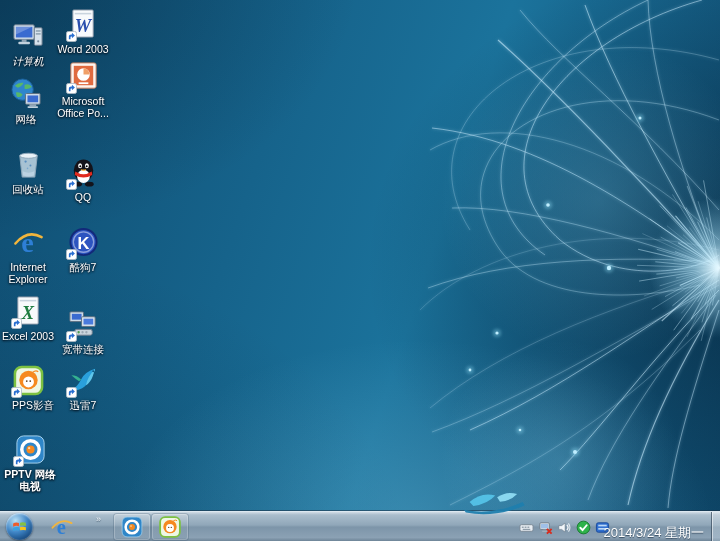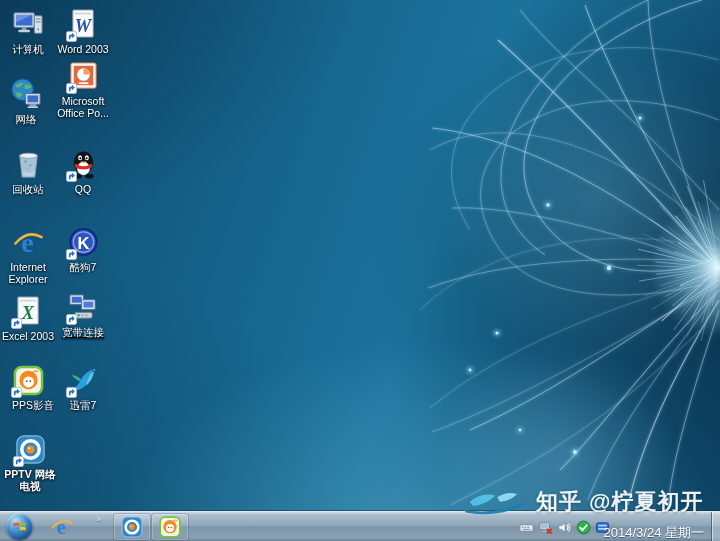--- a/index.html
+++ b/index.html
@@ -202,21 +202,21 @@
         <circle cx="575" cy="452" r="2" fill="#bfeeff"></circle>
         <circle cx="470" cy="370" r="3.9" fill="rgba(150,225,250,.35)" filter="url(#bl)"></circle>
         <circle cx="470" cy="370" r="1.4" fill="#bfeeff"></circle>
         <circle cx="640" cy="118" r="4" fill="rgba(150,225,250,.35)" filter="url(#bl)"></circle>
         <circle cx="640" cy="118" r="1.5" fill="#bfeeff"></circle>
         <circle cx="520" cy="430" r="3.8" fill="rgba(150,225,250,.35)" filter="url(#bl)"></circle>
         <circle cx="520" cy="430" r="1.3" fill="#bfeeff"></circle>
       </g>
   </svg>
   <div id="icons-layer">
-      <div class="di" style="left: 2px; top: 8px;">
+      <div class="di" style="left: 2px; top: 20px; font-style: italic;">
         <div class="di-icon">
           <svg viewBox="0 0 34 34">
             <rect x="2" y="5" width="21" height="15" rx="1.5" fill="#cfdce8" stroke="#6b7c8c"></rect>
             <rect x="4" y="7" width="17" height="11" fill="#3a6bd0"></rect>
             <path d="M4 7 L21 7 L4 15 Z" fill="rgba(255,255,255,.25)"></path>
             <rect x="10" y="20" width="5" height="2.5" fill="#93a6b6"></rect>
             <rect x="6.5" y="22.5" width="12" height="2.5" rx="1" fill="#c2d1dd"></rect>
             <rect x="23" y="8" width="8" height="18" rx="1" fill="#d7e2ec" stroke="#6b7c8c"></rect>
             <rect x="24.5" y="10.5" width="5" height="1.6" fill="#8fa3b3"></rect>
             <rect x="24.5" y="13.5" width="5" height="1.6" fill="#8fa3b3"></rect>
@@ -280,21 +280,21 @@
             <path d="M8 8 L26 8 L23.5 30 L10.5 30 Z" fill="rgba(210,228,240,.78)" stroke="#90a8bb"></path>
             <ellipse cx="17" cy="8" rx="9" ry="2.6" fill="#eaf2f8" stroke="#90a8bb"></ellipse>
             <path d="M11 24 Q17 27 23 24 L22.7 28 Q17 30.6 11.3 28 Z" fill="#bcd2e2"></path>
             <circle cx="14" cy="14" r="1.2" fill="#5a8fc0"></circle>
             <circle cx="19" cy="18" r="1" fill="#5a8fc0"></circle>
             <circle cx="16" cy="21" r=".8" fill="#7aa8cf"></circle>
           </svg>
         </div>
         <div class="di-label">回收站</div>
       </div>
-      <div class="di" style="left: 57px; top: 148px;">
+      <div class="di" style="left: 57px; top: 156px;">
         <div class="di-icon">
           <svg viewBox="0 0 34 34">
             <ellipse cx="11" cy="29" rx="4.5" ry="2.4" fill="#14131a"></ellipse>
             <ellipse cx="23" cy="29" rx="4.5" ry="2.4" fill="#14131a"></ellipse>
             <ellipse cx="17" cy="15" rx="10" ry="11.5" fill="#14131a"></ellipse>
             <ellipse cx="17" cy="21" rx="6.5" ry="6.8" fill="#fff"></ellipse>
             <ellipse cx="13.5" cy="10" rx="2" ry="2.6" fill="#fff"></ellipse>
             <ellipse cx="20.5" cy="10" rx="2" ry="2.6" fill="#fff"></ellipse>
             <circle cx="13.7" cy="10.5" r="1" fill="#000"></circle>
             <circle cx="20.3" cy="10.5" r="1" fill="#000"></circle>
@@ -344,21 +344,21 @@
           </svg>
           <span class="di-badge">
             <svg viewBox="0 0 10 10">
               <rect x=".4" y=".4" width="9.2" height="9.2" rx="1.8" fill="#fff" stroke="#aebac4" stroke-width=".8"></rect>
               <path d="M2.6 7.6 L2.6 4.8 Q2.6 3.2 4.6 3.2 L5.4 3.2 L5.4 1.6 L8.1 4.1 L5.4 6.6 L5.4 5 L4.9 5 Q4.1 5 4.1 6 L4.1 7.6 Z" fill="#2a6fd0"></path>
             </svg>
           </span>
         </div>
         <div class="di-label">Excel 2003</div>
       </div>
-      <div class="di" style="left: 57px; top: 291px; text-decoration: underline;">
+      <div class="di" style="left: 57px; top: 308px;">
         <div class="di-icon">
           <svg viewBox="0 0 34 34">
             <rect x="3" y="4" width="14" height="10" rx="1" fill="#cfdce8" stroke="#5f7181"></rect>
             <rect x="5" y="6" width="10" height="6" fill="#3a6bd0"></rect>
             <rect x="15" y="9" width="14" height="10" rx="1" fill="#dbe6ef" stroke="#5f7181"></rect>
             <rect x="17" y="11" width="10" height="6" fill="#4a7bdd"></rect>
             <rect x="8" y="22" width="18" height="6" rx="2" fill="#c9d4dd" stroke="#6b7c8c"></rect>
             <circle cx="12" cy="25" r="1.2" fill="#4a9c4e"></circle>
             <circle cx="16" cy="25" r="1.2" fill="#9aa8b4"></circle>
             <circle cx="20" cy="25" r="1.2" fill="#9aa8b4"></circle>
@@ -427,21 +427,20 @@
       </div>
     </div>
 </div>
 
 <div id="watermark">
   <svg id="wm-swoosh" viewBox="0 0 80 30">
     <path d="M2 21 Q32 27 64 13 L66 16.5 Q34 30 4 24 Z" fill="#1f7fae"></path>
     <path d="M8 13 Q20 2 35 6 Q27 15 12 17 Z" fill="#55c3e8"></path>
     <path d="M37 8 Q47 1 58 4.5 Q51 12 40 12.5 Z" fill="#8fdcf4"></path>
   </svg>
-  <span id="wm-text">知乎 @柠夏初开</span>
 </div>
 
 <div id="taskbar">
   <div id="start-orb">
     <svg viewBox="0 0 16 16">
       <path d="M1.2 4.8 Q4 3.2 7.4 4.2 L7.4 7.6 Q4.2 6.8 1.2 8.2 Z" fill="#ef5b2a"></path>
       <path d="M8.6 3.9 Q11.8 3 14.8 4.1 L14.8 7.4 Q11.8 6.6 8.6 7.3 Z" fill="#84c141"></path>
       <path d="M1.2 9.4 Q4.2 8 7.4 8.9 L7.4 12.4 Q4.2 11.6 1.2 12.9 Z" fill="#39a1e0"></path>
       <path d="M8.6 8.6 Q11.8 7.8 14.8 8.7 L14.8 12 Q11.8 11.2 8.6 12 Z" fill="#f8c318"></path>
     </svg>

